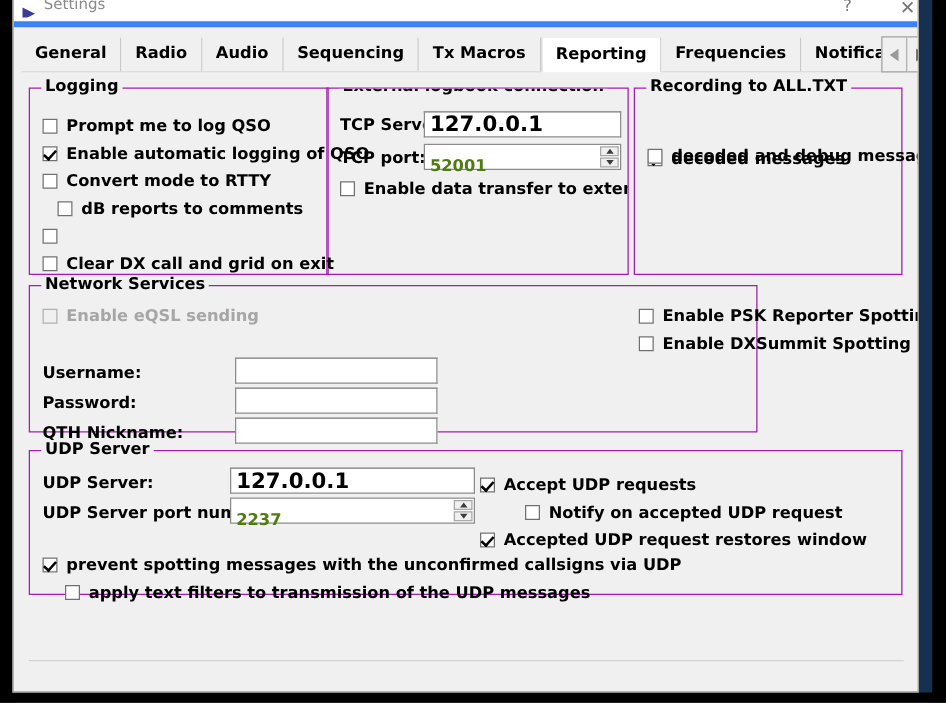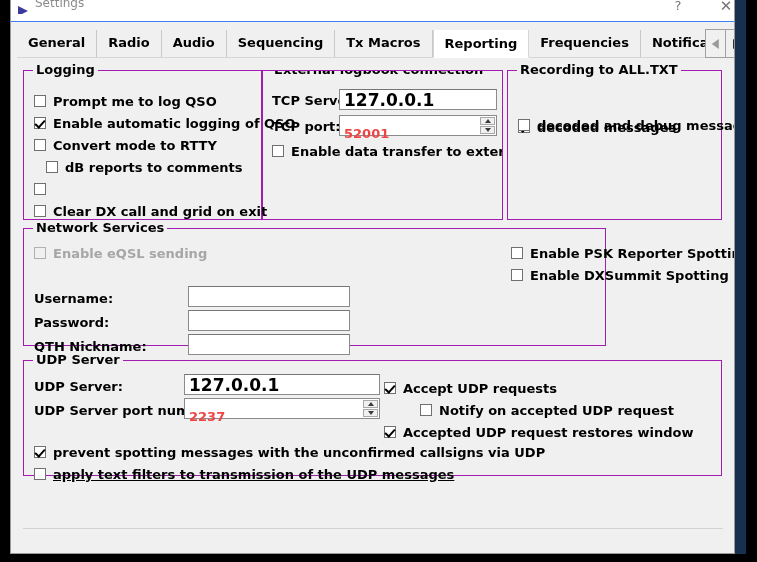--- a/index.html
+++ b/index.html
@@ -48,21 +48,21 @@
     border: 1px solid #9a9a9a;
     border-top: none;
     overflow: hidden;
   }
 
   
   #titlebar {
     position: absolute;
     left: 0; top: 0; width: 723px; height: 22px;
     background: #ffffff;
-    border-bottom: 1px solid #3b82f6;
+    border-bottom: 5px solid #3b82f6;
   }
   #title-icon {
     position: absolute; left: 6px; top: 2px;
     width: 12px; height: 12px;
     overflow: hidden;
   }
   #title-text {
     position: absolute; left: 24px; top: -4px;
     font-size: 12px; color: #8a8a8a;
     white-space: nowrap;
@@ -253,21 +253,21 @@
     position: absolute;
     left: 0; top: 0;
     border: none;
     outline: none;
     height: 35px;
     padding: 0 4px;
     background: transparent;
     font-family: "DejaVu Sans", "Liberation Sans", sans-serif;
     font-size: 13px;
     font-weight: bold;
-    color: #ef4444;
+    color: #4d7c0f;
   }
   .spin-btns {
     position: absolute;
     right: 1px; top: 1px;
     width: 15px; height: 17px;
   }
   .spin-btn {
     width: 15px; height: 8px;
     background: #f0f0f0;
     border: 1px solid #a8a8a8;
@@ -444,21 +444,21 @@
         <div class="cbrow" style="left:360px; top:39px;padding-left:36px;">
           <span class="cbox"></span><span class="cblabel">Notify on accepted UDP request</span>
         </div>
         <div class="cbrow" style="left:360px; top:61px;">
           <span class="cbox checked"></span><span class="cblabel">Accepted UDP request restores window</span>
         </div>
 
         <div class="cbrow" style="left:10px; top:81px;">
           <span class="cbox checked"></span><span class="cblabel">prevent spotting messages with the unconfirmed callsigns via UDP</span>
         </div>
-        <div class="cbrow" style="left:10px; top:103px;text-decoration:underline;">
+        <div class="cbrow" style="left:28px; top:103px;">
           <span class="cbox"></span><span class="cblabel">apply text filters to transmission of the UDP messages</span>
         </div>
       </div>
 
       <div id="bottom-sep"></div>
     </div>
   </div>
 </div>
 
 </body></html>

